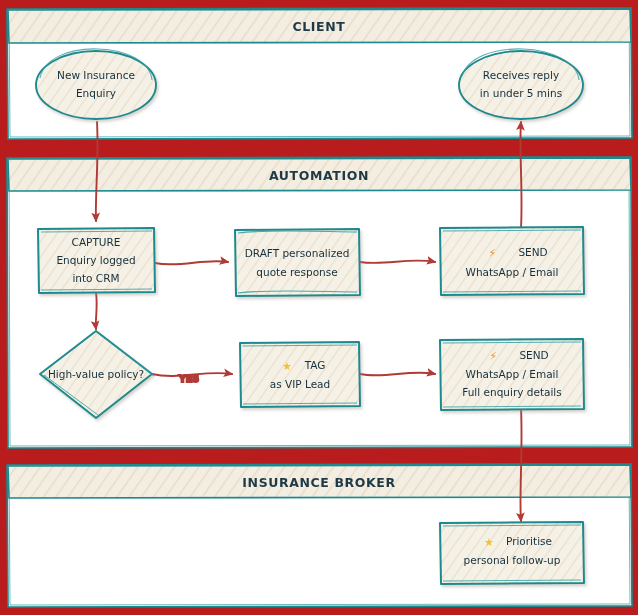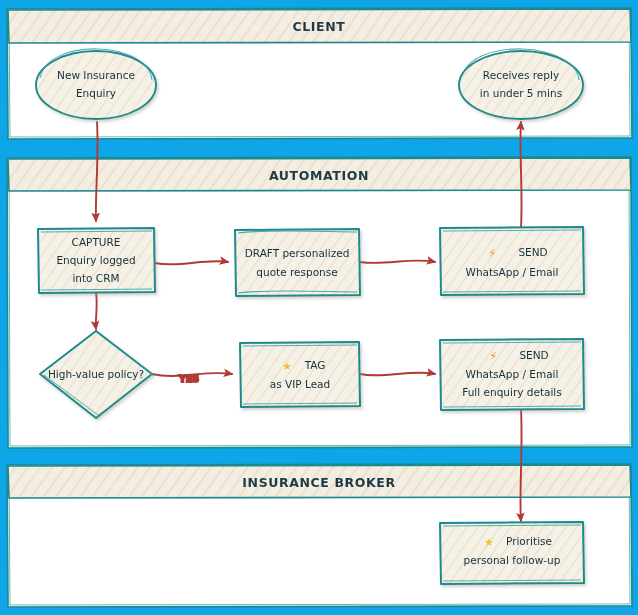--- a/index.html
+++ b/index.html
@@ -7,21 +7,21 @@
     padding: 0;
     background: #ffffff;
   }
   body {
     font-family: "DejaVu Sans", sans-serif;
   }
   #canvas {
     position: relative;
     width: 638px;
     height: 615px;
-    background: #0ea5e9;
+    background: #b91c1c;
     overflow: hidden;
   }
   #svg-root {
     position: absolute;
     left: 0;
     top: 0;
     width: 638px;
     height: 615px;
   }
   .lane-title {

